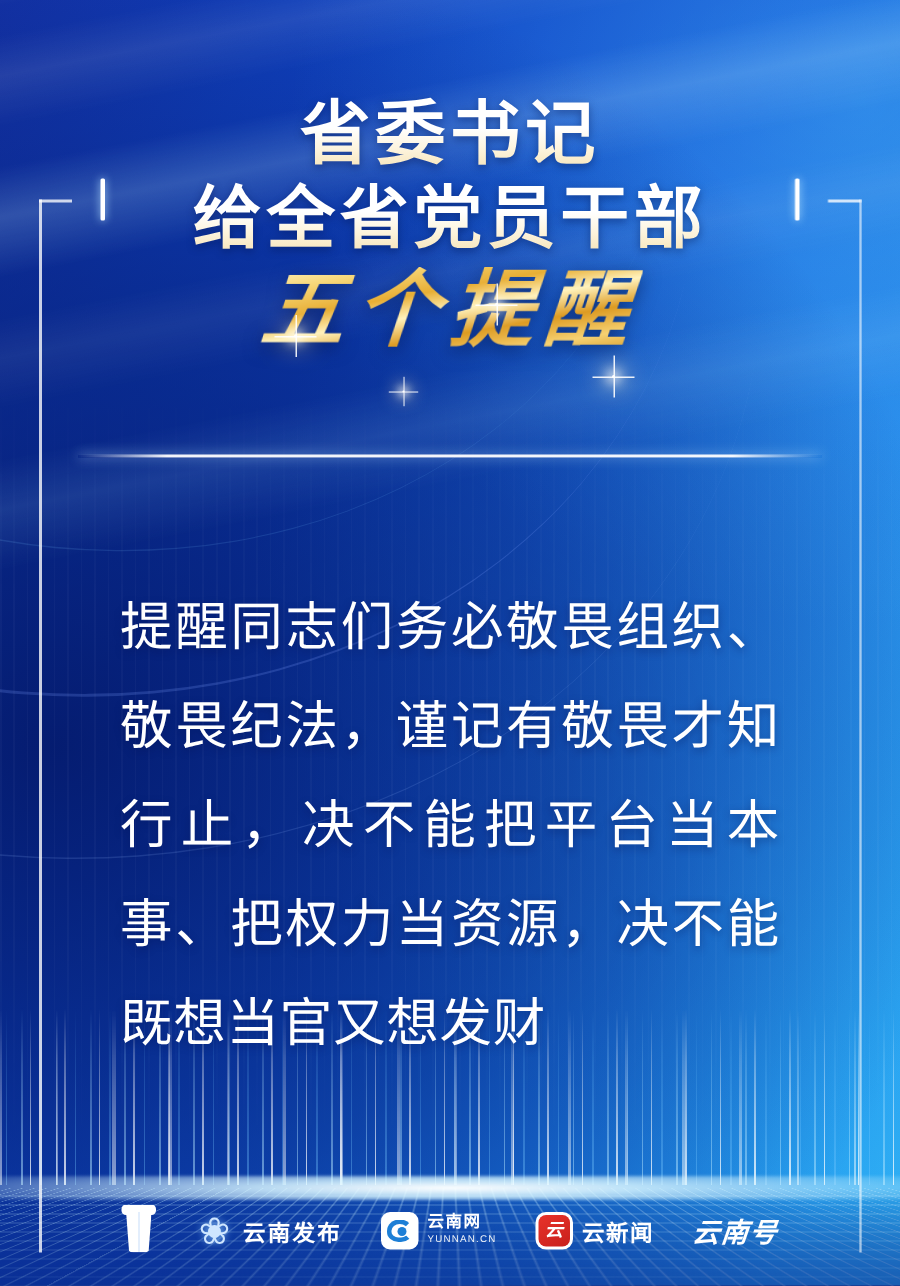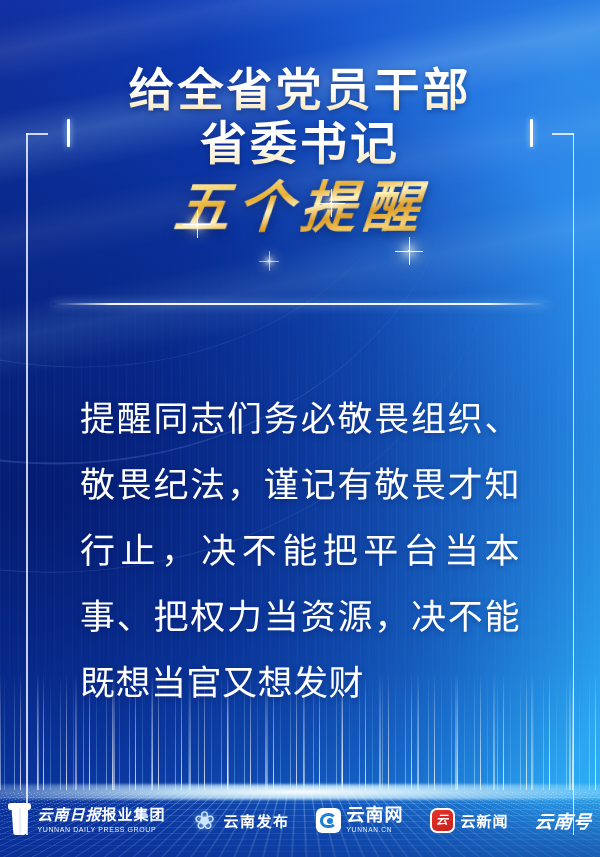--- a/index.html
+++ b/index.html
@@ -232,21 +232,21 @@
     width:25px;height:25px;border-radius:6px;background:#fff;flex:0 0 auto;
     position:relative;
   }
   .ynw-mark .eye{
     position:absolute;left:4px;top:5px;width:17px;height:15px;
     border:3px solid #1d7fd6;border-radius:50% 50% 45% 45%;
     border-right-color:transparent;
   }
   .ynw-mark .dot{position:absolute;left:11px;top:10px;width:6px;height:6px;border-radius:50%;background:#1d7fd6;}
   .ynw-text{display:flex;flex-direction:column;line-height:1;}
-  .ynw-cn{font-size:18px;font-weight:bold;letter-spacing:1px;}
+  .ynw-cn{font-size:11px;font-weight:bold;letter-spacing:1px;}
   .ynw-en{font-size:6.5px;letter-spacing:.8px;margin-top:3px;opacity:.92;}
 
   .yxw-mark{
     width:25px;height:25px;border-radius:7px;flex:0 0 auto;
     background:#fff;display:flex;align-items:center;justify-content:center;
     position:relative;overflow:hidden;
   }
   .yxw-mark .inner{
     width:21px;height:21px;border-radius:5px;
     background:linear-gradient(150deg,#e8322a 0%,#c8201c 100%);
@@ -288,22 +288,22 @@
   </div>
 
   <div class="frame-line frame-v left"></div>
   <div class="frame-line frame-v right"></div>
   <div class="frame-line frame-h left"></div>
   <div class="frame-line frame-h right"></div>
   <div class="tick left"></div>
   <div class="tick right"></div>
 
   <div class="header">
+    <h1 class="title-line">省委书记</h1>
     <h1 class="title-line l2">给全省党员干部</h1>
-    <h1 class="title-line">省委书记</h1>
     <div class="calligraphy">五个提醒</div>
   </div>
   <div class="sparkles">
     <span class="spark s1"></span>
     <span class="spark s2"></span>
     <span class="spark s3"></span>
     <span class="spark s4"></span>
   </div>
 
   <div class="divider"></div>
@@ -311,26 +311,20 @@
   <div class="body-copy">
     <p>提醒同志们务必敬畏组织、敬畏纪法，谨记有敬畏才知行止，决不能把平台当本事、把权力当资源，决不能既想当官又想发财</p>
   </div>
 
   <div class="footer">
 
     <div class="logo">
       <span class="ydp-mark">
         <span class="lid"></span>
           <span class="cup"></span>
-      </span>
-      <span class="ydp-text">
-        <span class="ydp-cn">
-          <span class="hand">云南日报</span><span>报业集团</span>
-        </span>
-        <span class="ydp-en">YUNNAN DAILY PRESS GROUP</span>
       </span>
     </div>
 
     <div class="logo">
       <span class="yf-mark">❀</span>
       <span class="yf-text">云南发布</span>
     </div>
 
     <div class="logo">
       <span class="ynw-mark">

